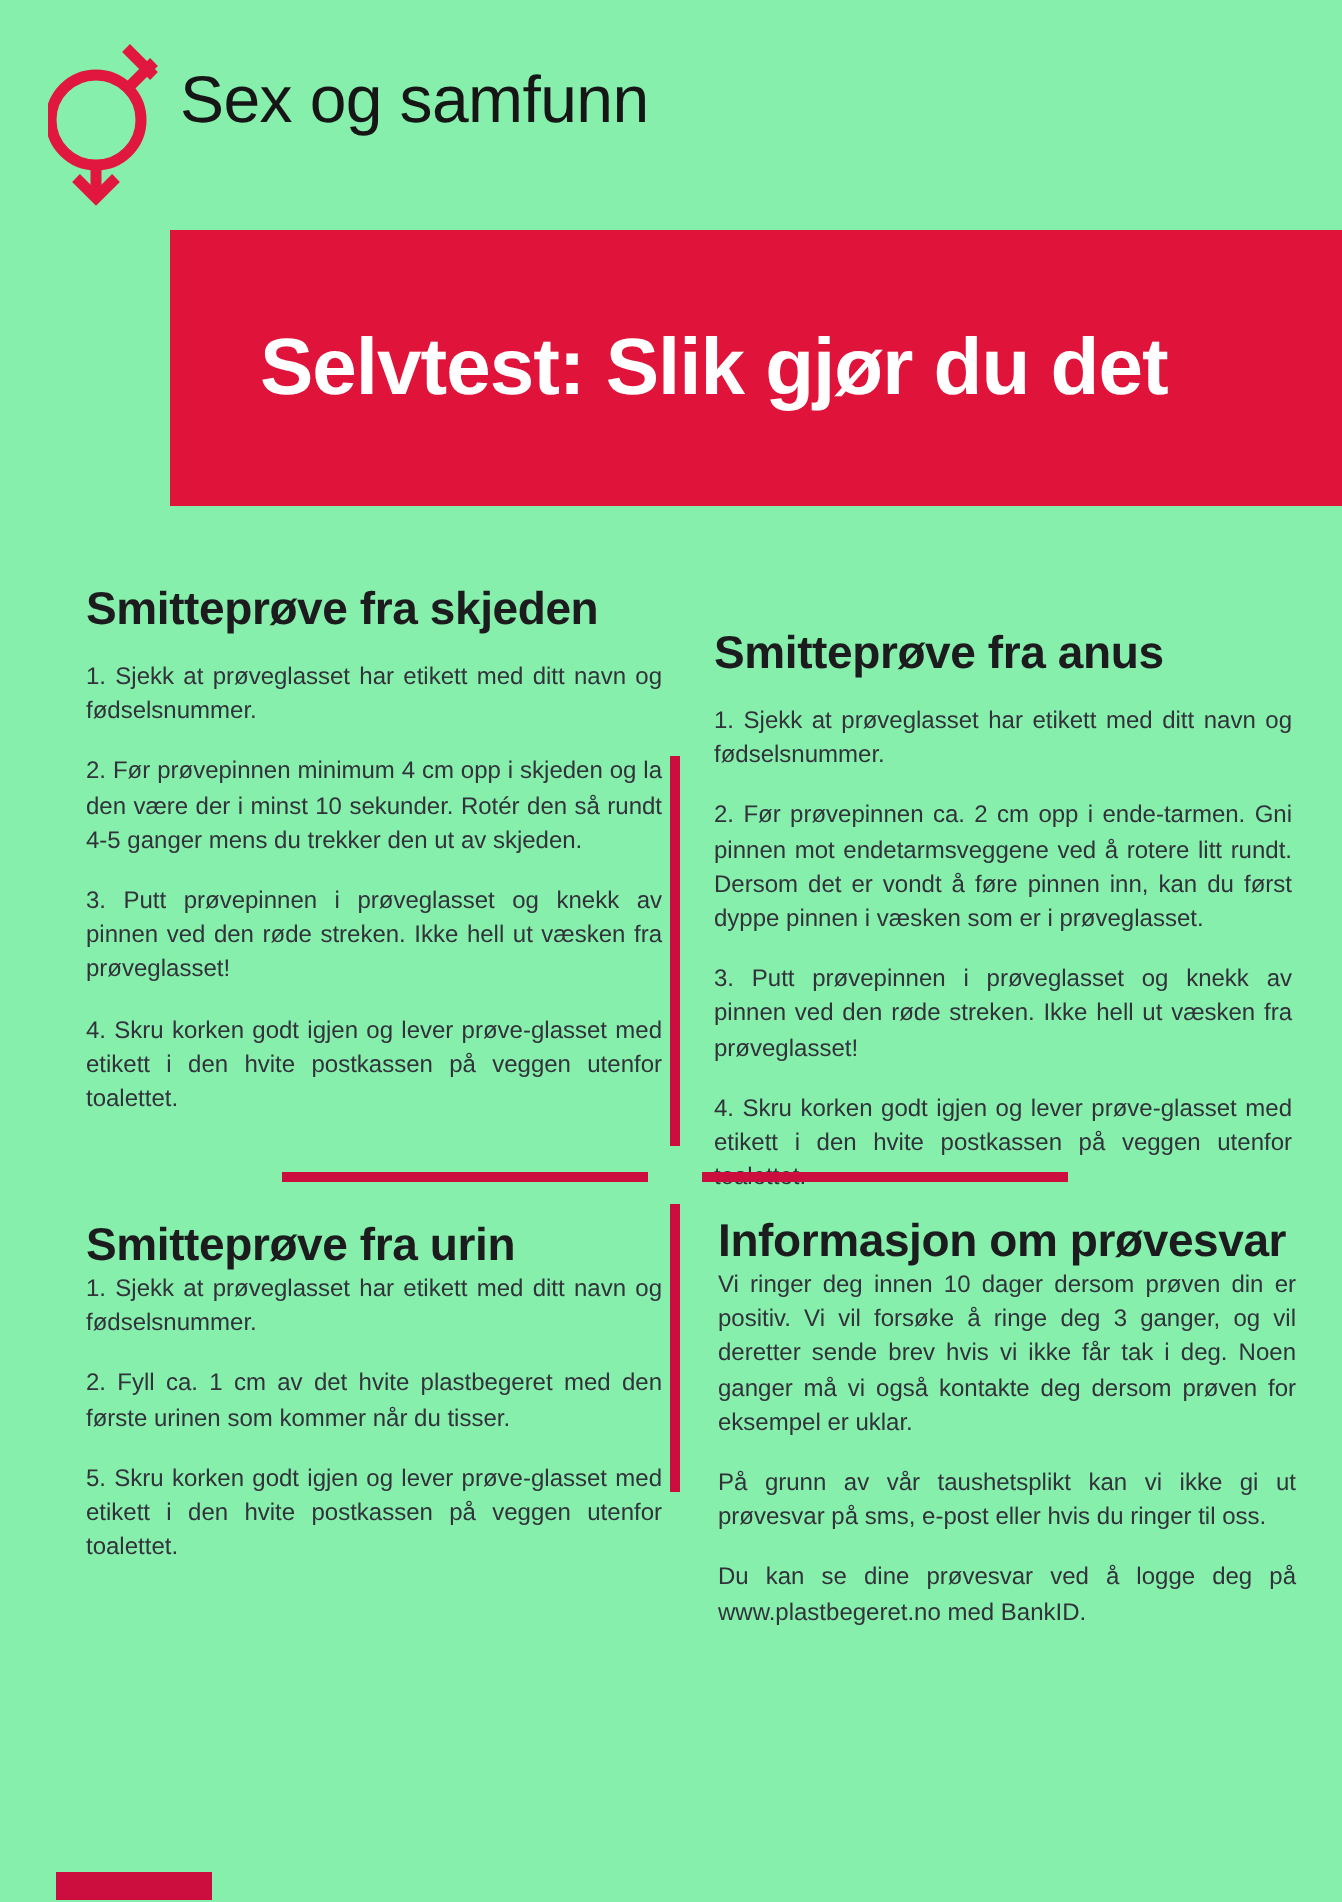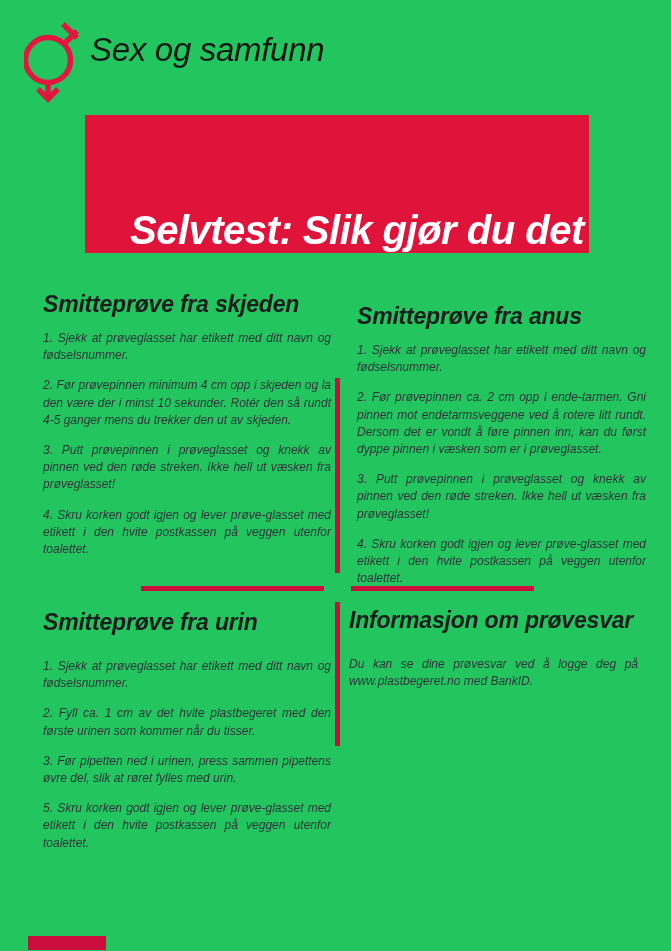--- a/index.html
+++ b/index.html
@@ -1,69 +1,68 @@
 <!DOCTYPE html>
 <html style="--banner: #e0133a; --logo: #e1173f; --divider: #cb0e3e; --heading: #1c1c1e; --text: #32323a;"><head>
 <meta charset="utf-8">
 <style>
   html, body { margin: 0; padding: 0; background: #ffffff; }
   .page {
     position: relative;
     width: 671px;
     height: 951px;
-    background: #22c55e;
+    background: #86efac;
     font-family: "Liberation Sans", "DejaVu Sans", sans-serif;
     overflow: hidden;
-    font-style: italic;
   }
 
   
   .header { position: absolute; left: 24px; top: 8px; height: 96px; display: flex; align-items: center; }
   .logo-svg { display: block; }
   .brand-name {
     margin-left: 10px;
     font-size: 33px;
     color: #161616;
     letter-spacing: -0.3px;
     position: relative;
     top: -6px;
   }
 
   
   .banner {
     position: absolute;
     left: 85px; top: 115px;
-    width: 504px; height: 138px;
+    width: 586px; height: 138px;
     background: var(--banner, #e0133a);
     display: flex;
-    align-items: flex-end;
+    align-items: center;
   }
   .banner h1 {
     margin: 0 0 0 45px;
     color: #ffffff;
     font-size: 40px;
     font-weight: 700;
     letter-spacing: -0.5px;
   }
 
   
   .section { position: absolute; }
   .sec-tl { left: 43px; top: 291px; width: 288px; }
-  .sec-tr { left: 357px; top: 303px; width: 289px; }
+  .sec-tr { left: 357px; top: 313px; width: 289px; }
   .sec-bl { left: 43px; top: 609px; width: 288px; }
-  .sec-br { left: 349px; top: 607px; width: 289px; }
+  .sec-br { left: 359px; top: 607px; width: 289px; }
 
   .section h2 {
     margin: 0 0 12px 0;
     font-size: 23px;
     font-weight: 700;
     letter-spacing: -0.2px;
     color: var(--heading, #1c1c1e);
   }
-  .sec-bl h2, .sec-br h2 { margin-bottom: 22px; }
+  .sec-bl h2, .sec-br h2 { margin-bottom: 0; }
 
   .section p {
     margin: 0 0 13px 0;
     font-size: 12px;
     line-height: 17.2px;
     text-align: justify;
     color: var(--text, #32323a);
   }
 
   
@@ -115,26 +114,27 @@
     <p>1. Sjekk at prøveglasset har etikett med ditt navn og fødselsnummer.</p>
     <p>2. Før prøvepinnen ca. 2 cm opp i ende-tarmen. Gni pinnen mot endetarmsveggene ved å rotere litt rundt. Dersom det er vondt å føre pinnen inn, kan du først dyppe pinnen i væsken som er i prøveglasset.</p>
     <p>3. Putt prøvepinnen i prøveglasset og knekk av pinnen ved den røde streken. Ikke hell ut væsken fra prøveglasset!</p>
     <p>4. Skru korken godt igjen og lever prøve-glasset med etikett i den hvite postkassen på veggen utenfor toalettet.</p>
   </div>
 
   <div class="section sec-bl">
     <h2>Smitteprøve fra urin</h2>
     <p>1. Sjekk at prøveglasset har etikett med ditt navn og fødselsnummer.</p>
     <p>2. Fyll ca. 1 cm av det hvite plastbegeret med den første urinen som kommer når du tisser.</p>
-    <p>3. Før pipetten ned i urinen, press sammen pipettens øvre del, slik at røret fylles med urin.</p>
     <p>5. Skru korken godt igjen og lever prøve-glasset med etikett i den hvite postkassen på veggen utenfor toalettet.</p>
   </div>
 
   <div class="section sec-br">
     <h2>Informasjon om prøvesvar</h2>
+    <p>Vi ringer deg innen 10 dager dersom prøven din er positiv. Vi vil forsøke å ringe deg 3 ganger, og vil deretter sende brev hvis vi ikke får tak i deg. Noen ganger må vi også kontakte deg dersom prøven for eksempel er uklar.</p>
+    <p>På grunn av vår taushetsplikt kan vi ikke gi ut prøvesvar på sms, e-post eller hvis du ringer til oss.</p>
     <p>Du kan se dine prøvesvar ved å logge deg på www.plastbegeret.no med BankID.</p>
   </div>
 
   <div class="divider div-h-left"></div>
   <div class="divider div-h-right"></div>
   <div class="divider div-v-top"></div>
   <div class="divider div-v-bottom"></div>
 
   <div class="footer-bar"></div>
 

